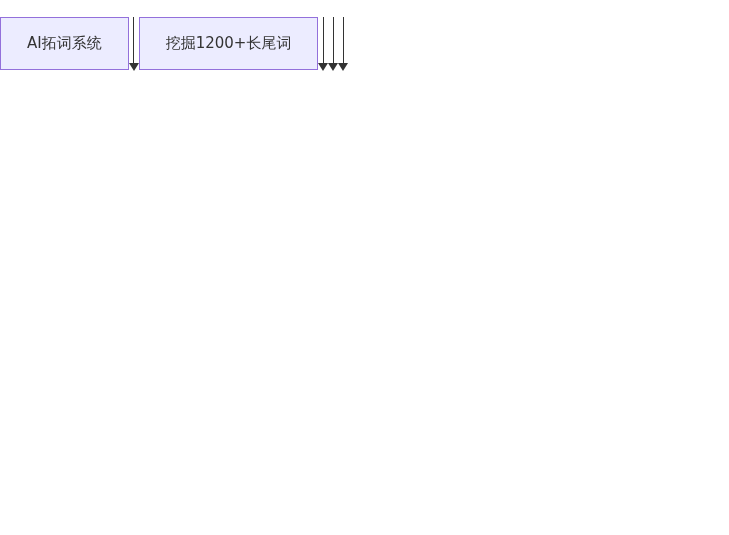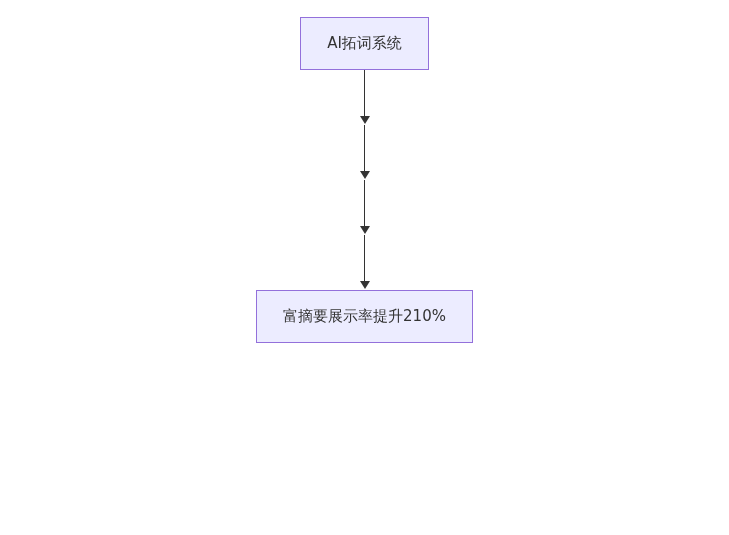--- a/index.html
+++ b/index.html
@@ -7,22 +7,21 @@
   body {
     width: 729px;
     height: 535px;
     overflow: hidden;
     font-family: "DejaVu Sans", "Liberation Sans", sans-serif;
   }
   .canvas {
     width: 729px;
     height: 535px;
     display: flex;
-    flex-direction: column;
-    align-items: center;
+    flex-direction: row;
     padding-top: 17px;
   }
   .node {
     background: var(--node-fill, #ECECFF);
     border: 1px solid var(--node-border, #9370DB);
     color: var(--text, #333333);
     font-size: 15px;
     height: 53px;
     display: flex;
     align-items: center;
@@ -59,35 +58,35 @@
 
   <div class="node">
     <span>AI拓词系统</span>
   </div>
 
   <div class="edge">
     <div class="edge-line"></div>
     <div class="edge-head"></div>
   </div>
 
+  <div class="node">
+    <span>挖掘1200+长尾词</span>
+  </div>
 
   <div class="edge">
     <div class="edge-line"></div>
     <div class="edge-head"></div>
   </div>
 
 
   <div class="edge">
     <div class="edge-line"></div>
     <div class="edge-head"></div>
   </div>
 
 
   <div class="edge">
     <div class="edge-line"></div>
     <div class="edge-head"></div>
   </div>
 
-  <div class="node">
-    <span>富摘要展示率提升210%</span>
-  </div>
 
 </div>
 
 </body></html>

